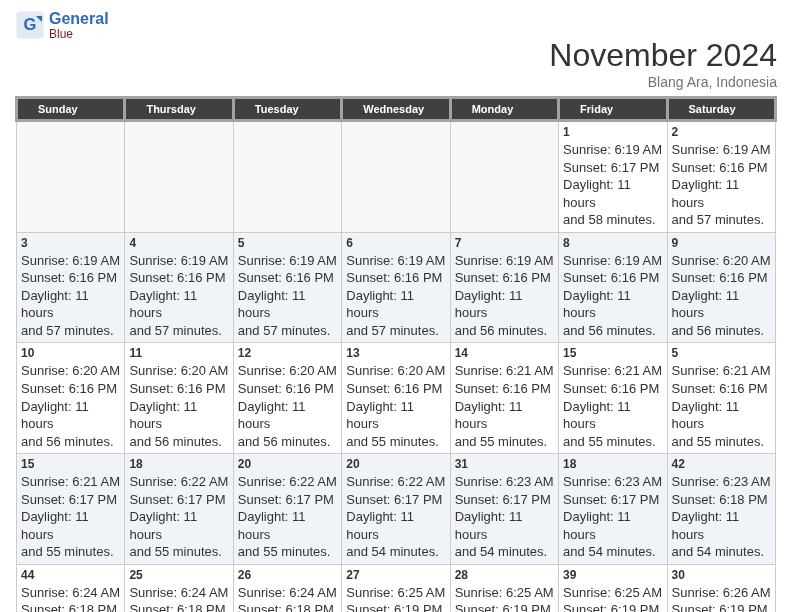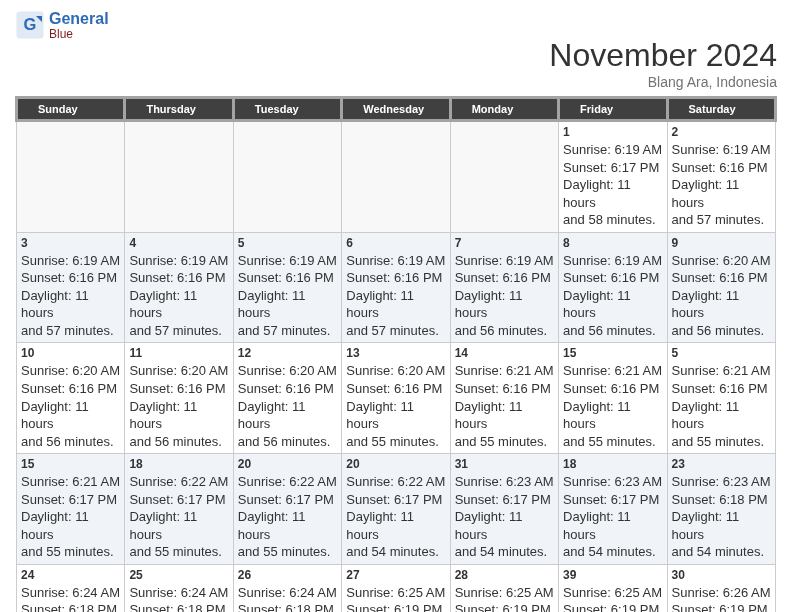--- a/index.html
+++ b/index.html
@@ -279,30 +279,30 @@
 and 54 minutes.</div>
           </td>
           <td>
             <span class="day-number">18</span>
             <div class="day-info" style="white-space: pre-line;">Sunrise: 6:23 AM
 Sunset: 6:17 PM
 Daylight: 11 hours
 and 54 minutes.</div>
           </td>
           <td>
-            <span class="day-number">23</span>
+            <span class="day-number">42</span>
             <div class="day-info" style="white-space: pre-line;">Sunrise: 6:23 AM
 Sunset: 6:18 PM
 Daylight: 11 hours
 and 54 minutes.</div>
           </td>
         </tr>
         <tr>
           <td>
-            <span class="day-number">24</span>
+            <span class="day-number">44</span>
             <div class="day-info" style="white-space: pre-line;">Sunrise: 6:24 AM
 Sunset: 6:18 PM
 Daylight: 11 hours
 and 54 minutes.</div>
           </td>
           <td>
             <span class="day-number">25</span>
             <div class="day-info" style="white-space: pre-line;">Sunrise: 6:24 AM
 Sunset: 6:18 PM
 Daylight: 11 hours

